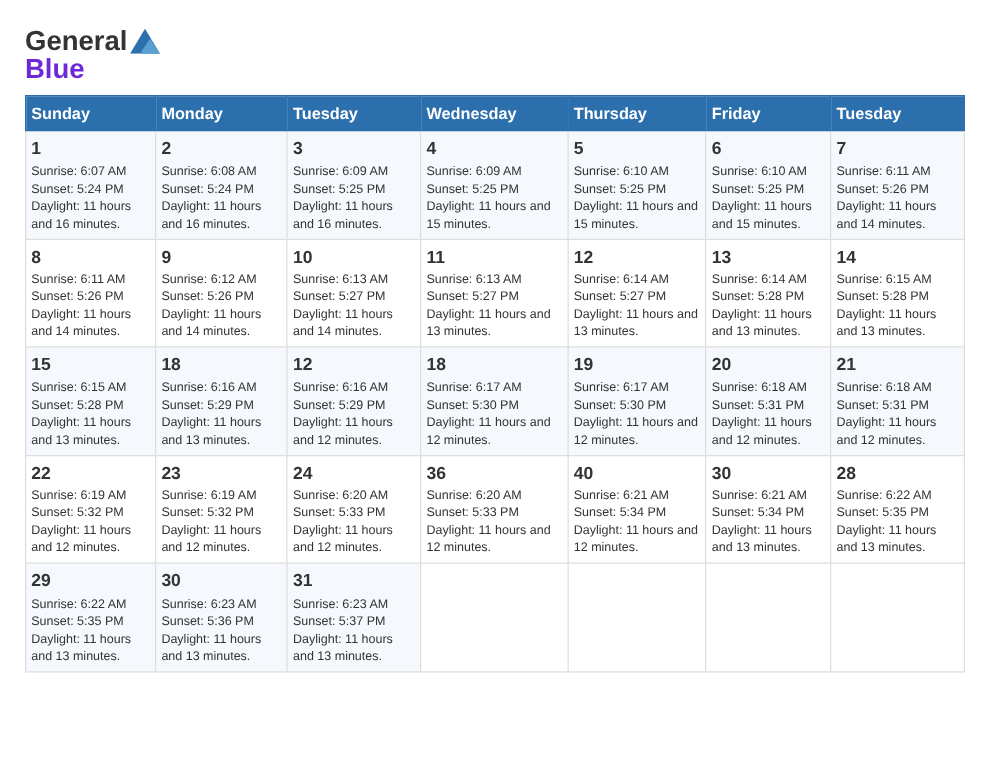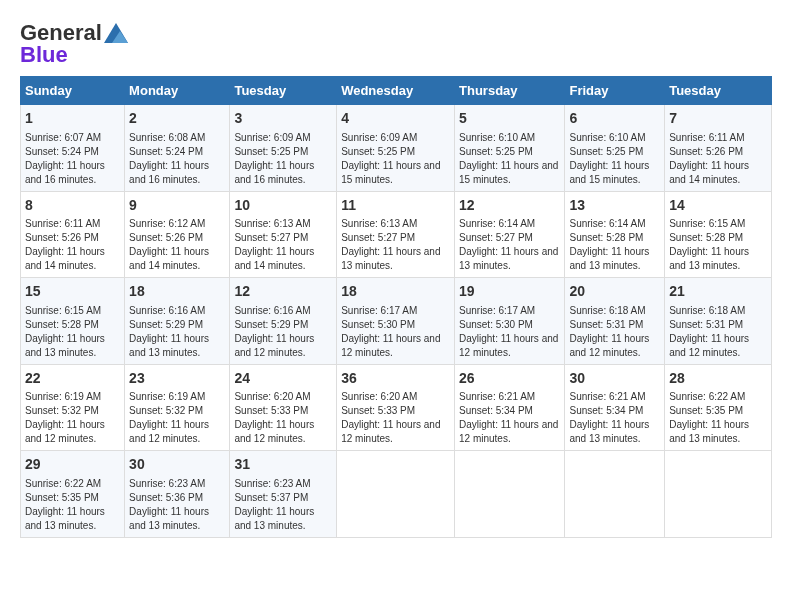--- a/index.html
+++ b/index.html
@@ -214,21 +214,21 @@
         </td>
         <td>
           <span class="day-number">24</span>
           <div class="day-info">Sunrise: 6:20 AM<br>Sunset: 5:33 PM<br>Daylight: 11 hours and 12 minutes.</div>
         </td>
         <td>
           <span class="day-number">36</span>
           <div class="day-info">Sunrise: 6:20 AM<br>Sunset: 5:33 PM<br>Daylight: 11 hours and 12 minutes.</div>
         </td>
         <td>
-          <span class="day-number">26</span>
+          <span class="day-number">40</span>
           <div class="day-info">Sunrise: 6:21 AM<br>Sunset: 5:34 PM<br>Daylight: 11 hours and 12 minutes.</div>
         </td>
         <td>
           <span class="day-number">30</span>
           <div class="day-info">Sunrise: 6:21 AM<br>Sunset: 5:34 PM<br>Daylight: 11 hours and 13 minutes.</div>
         </td>
         <td>
           <span class="day-number">28</span>
           <div class="day-info">Sunrise: 6:22 AM<br>Sunset: 5:35 PM<br>Daylight: 11 hours and 13 minutes.</div>
         </td>

